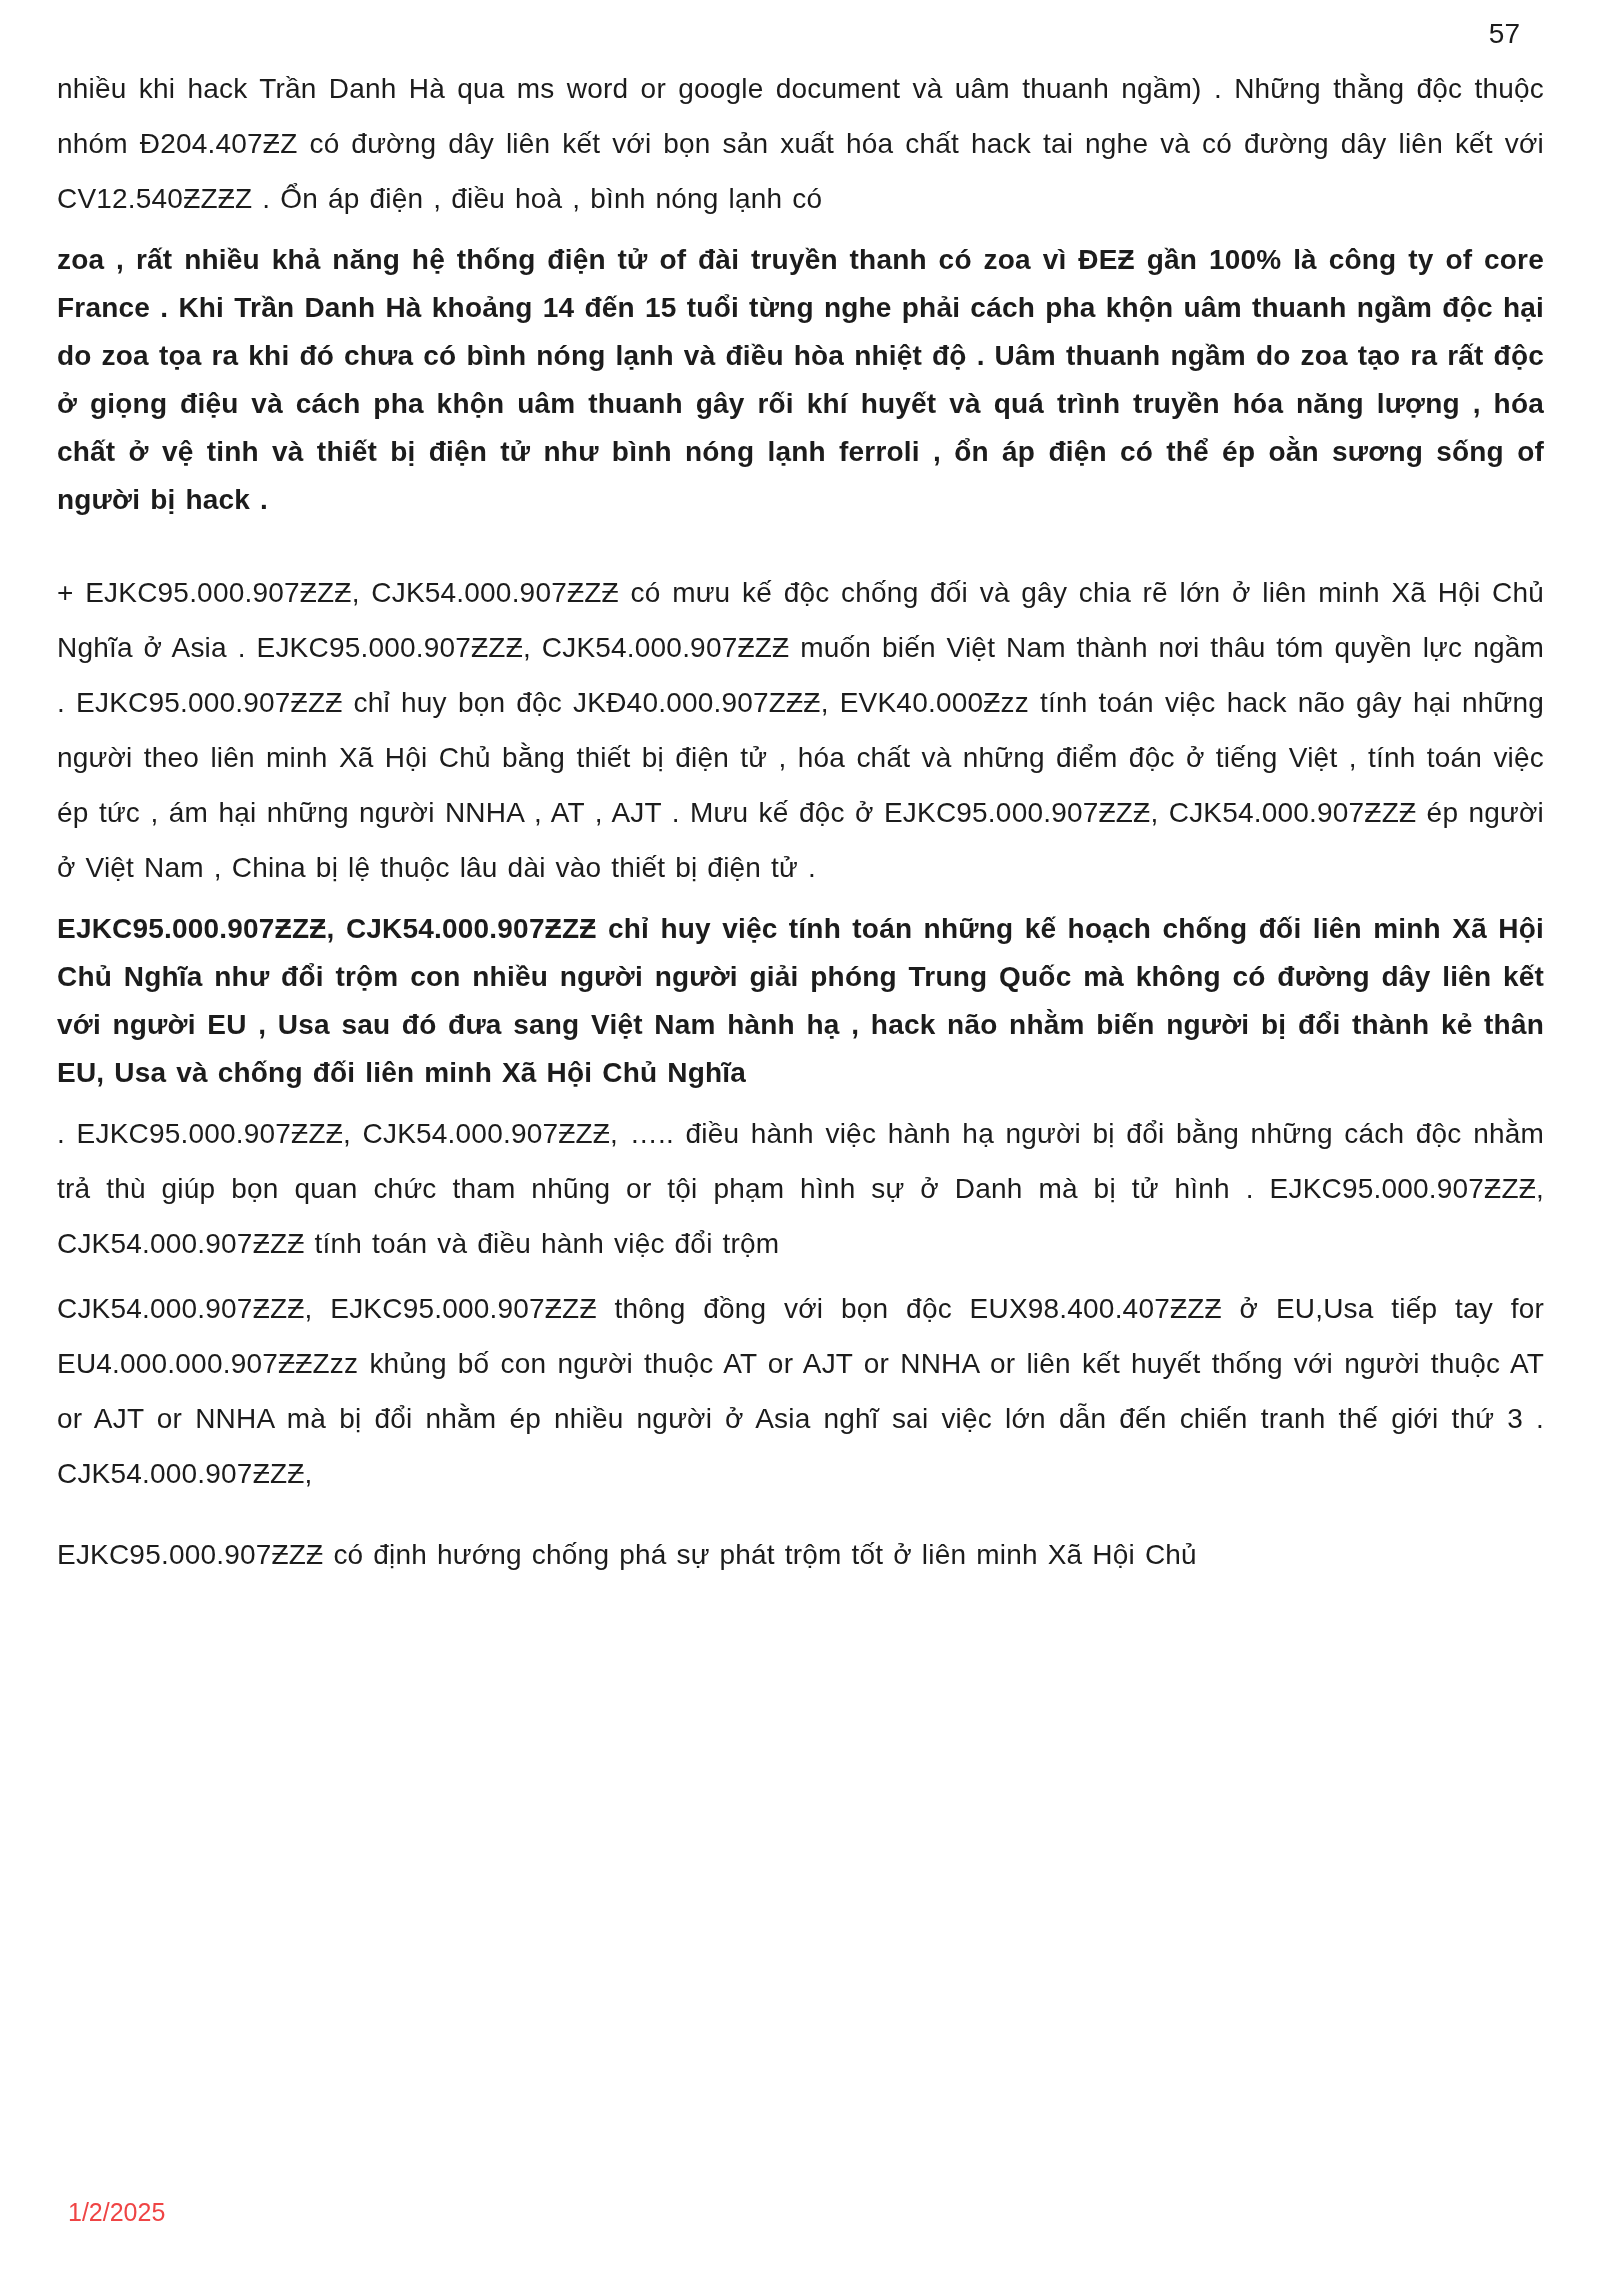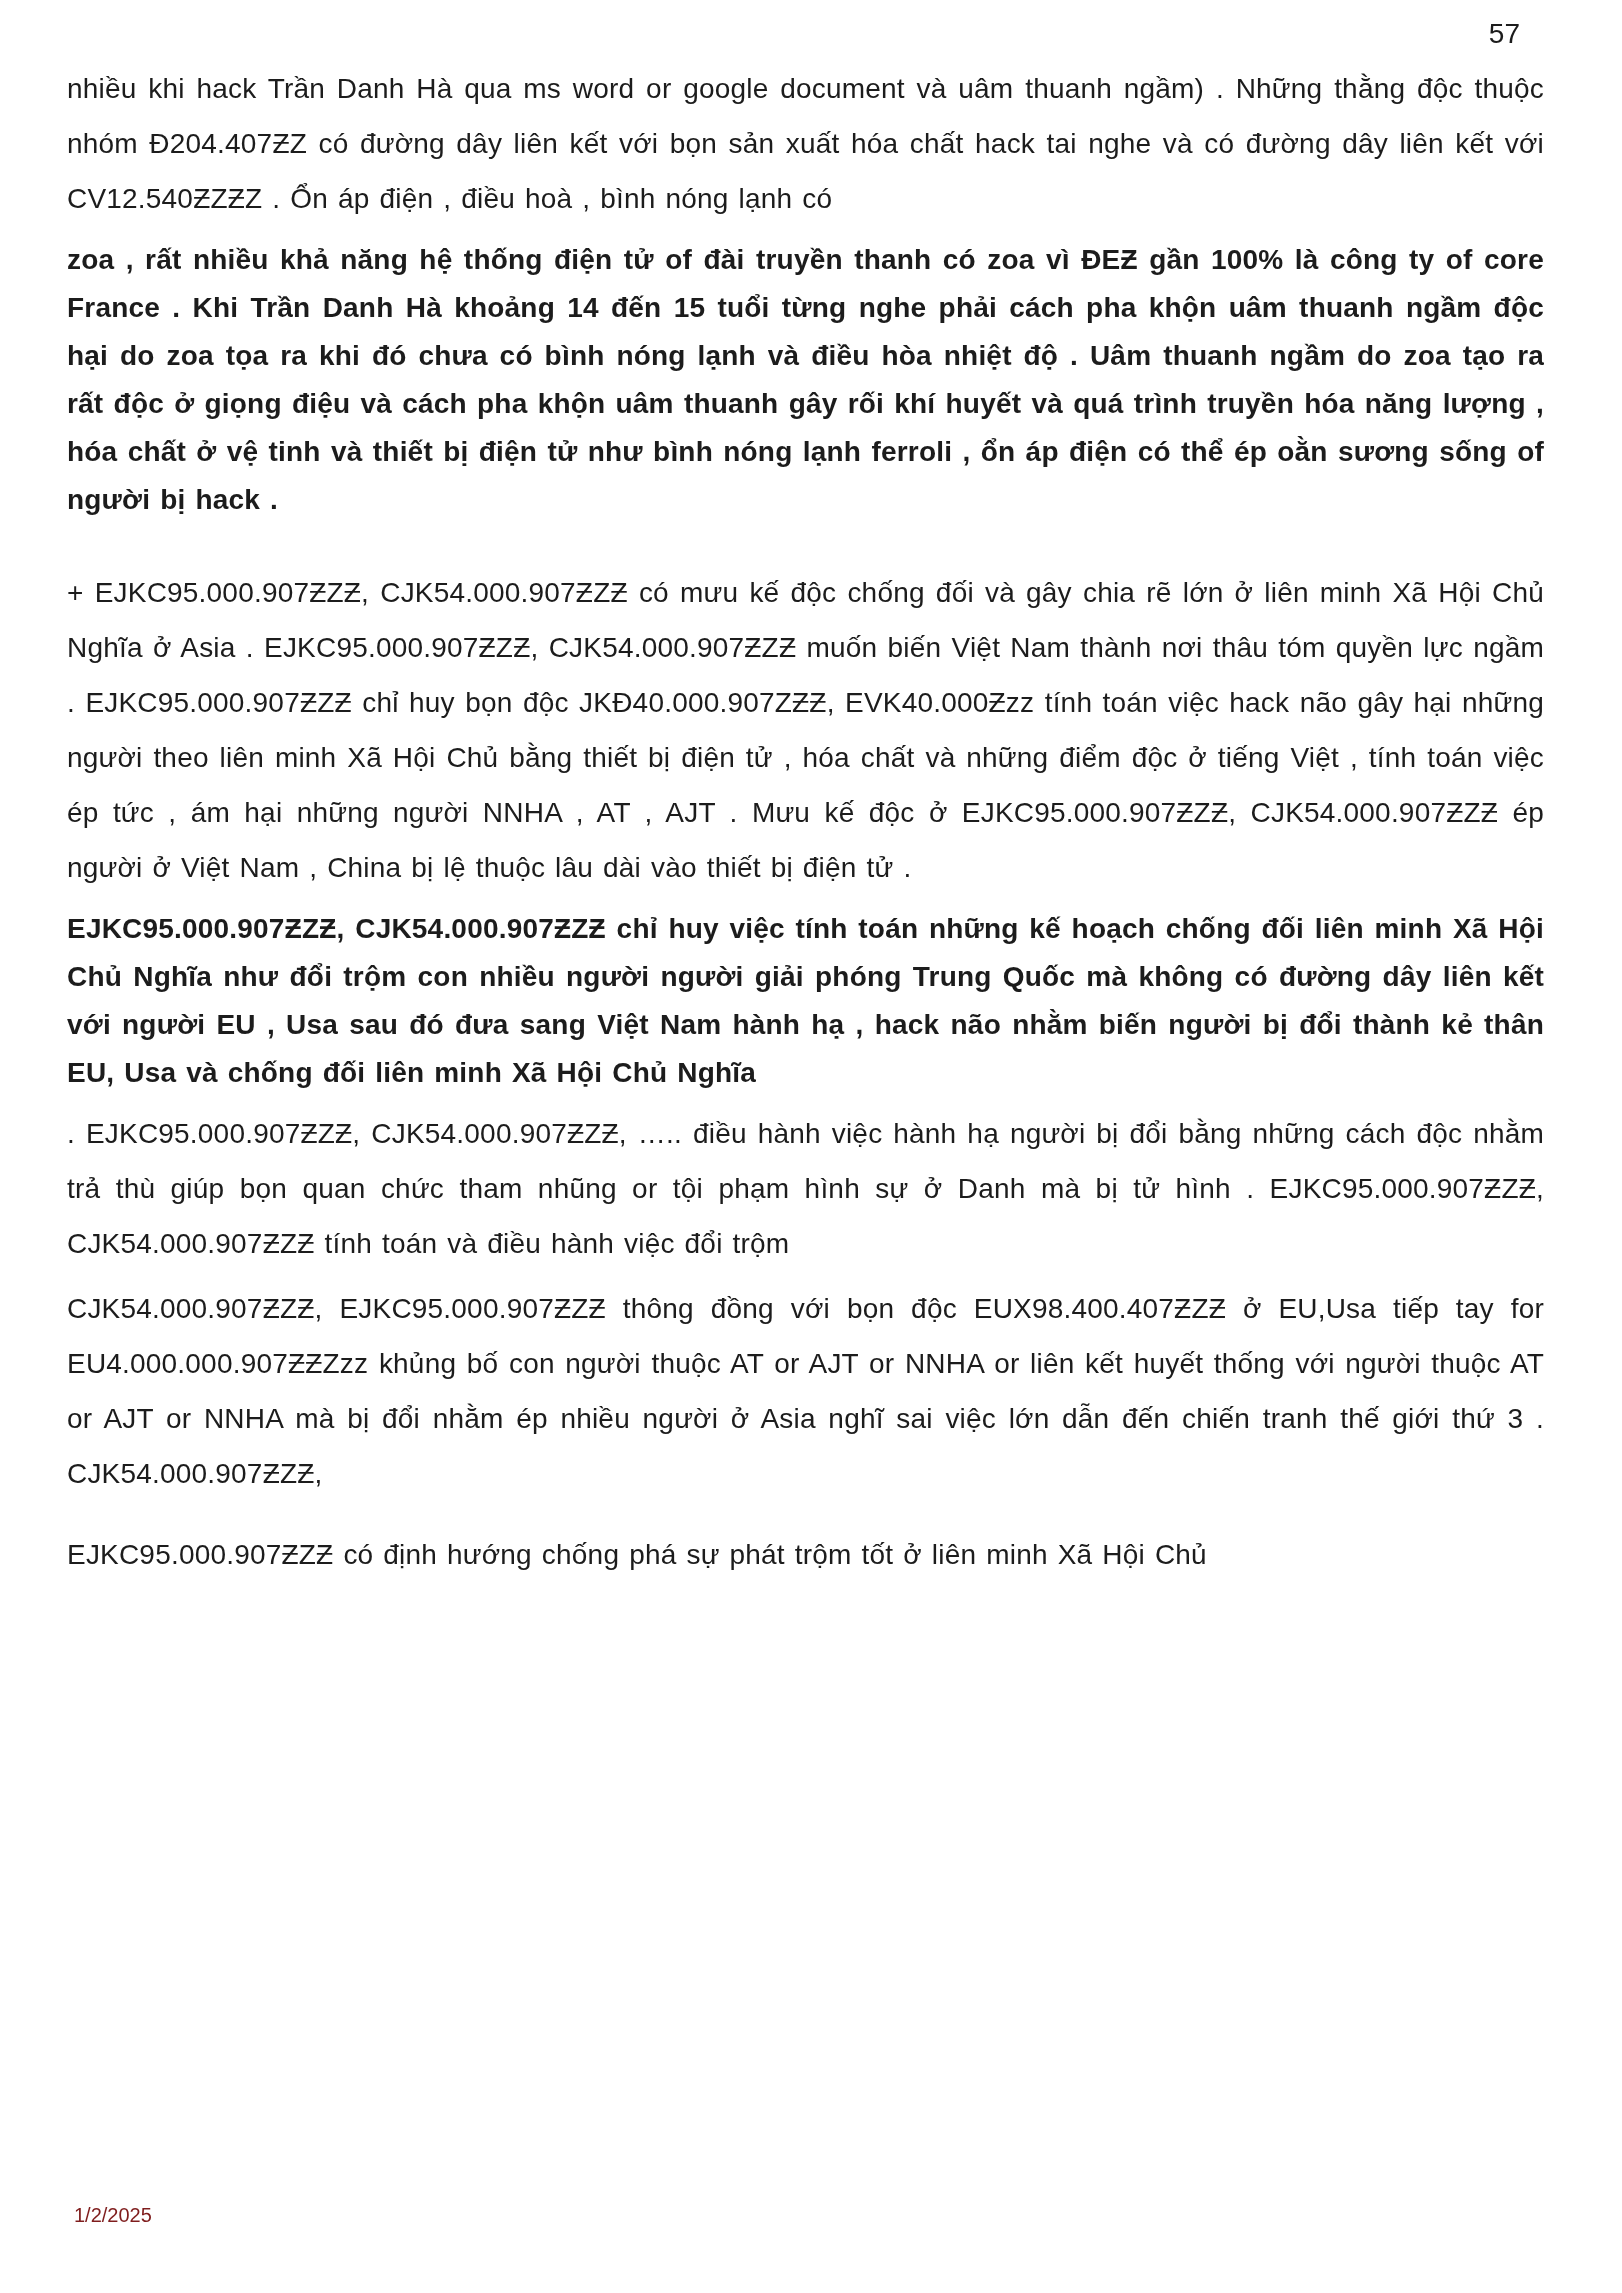--- a/index.html
+++ b/index.html
@@ -19,40 +19,40 @@
   .page-number {
     position: absolute;
     top: 17.6px;
     right: 102px;
     font-size: 28px;
     color: #1c1c1c;
   }
   .content {
     position: absolute;
     top: 61px;
-    left: 67px;
+    left: 57px;
     right: 78px;
     text-align: justify;
   }
   .para {
     margin: 0 0 9.8px 0;
     font-size: 28px;
     letter-spacing: 0.2px;
     word-spacing: 2px;
   }
   .wide   { line-height: 55px; }
   .normal { line-height: 48px; font-weight: bold; }
   .gap-after  { margin-bottom: 41px; }
   .gap-before { margin-top: 25.5px; }
   .footer-date {
     position: absolute;
-    left: 74px;
+    left: 68px;
     bottom: 67px;
-    font-size: 20px;
-    color: #7f1d1d;
+    font-size: 25px;
+    color: #ef4444;
   }
 </style>
 </head>
 <body>
 
 <div class="page">
 
   <div class="page-number">57</div>
 
   <div class="content">

